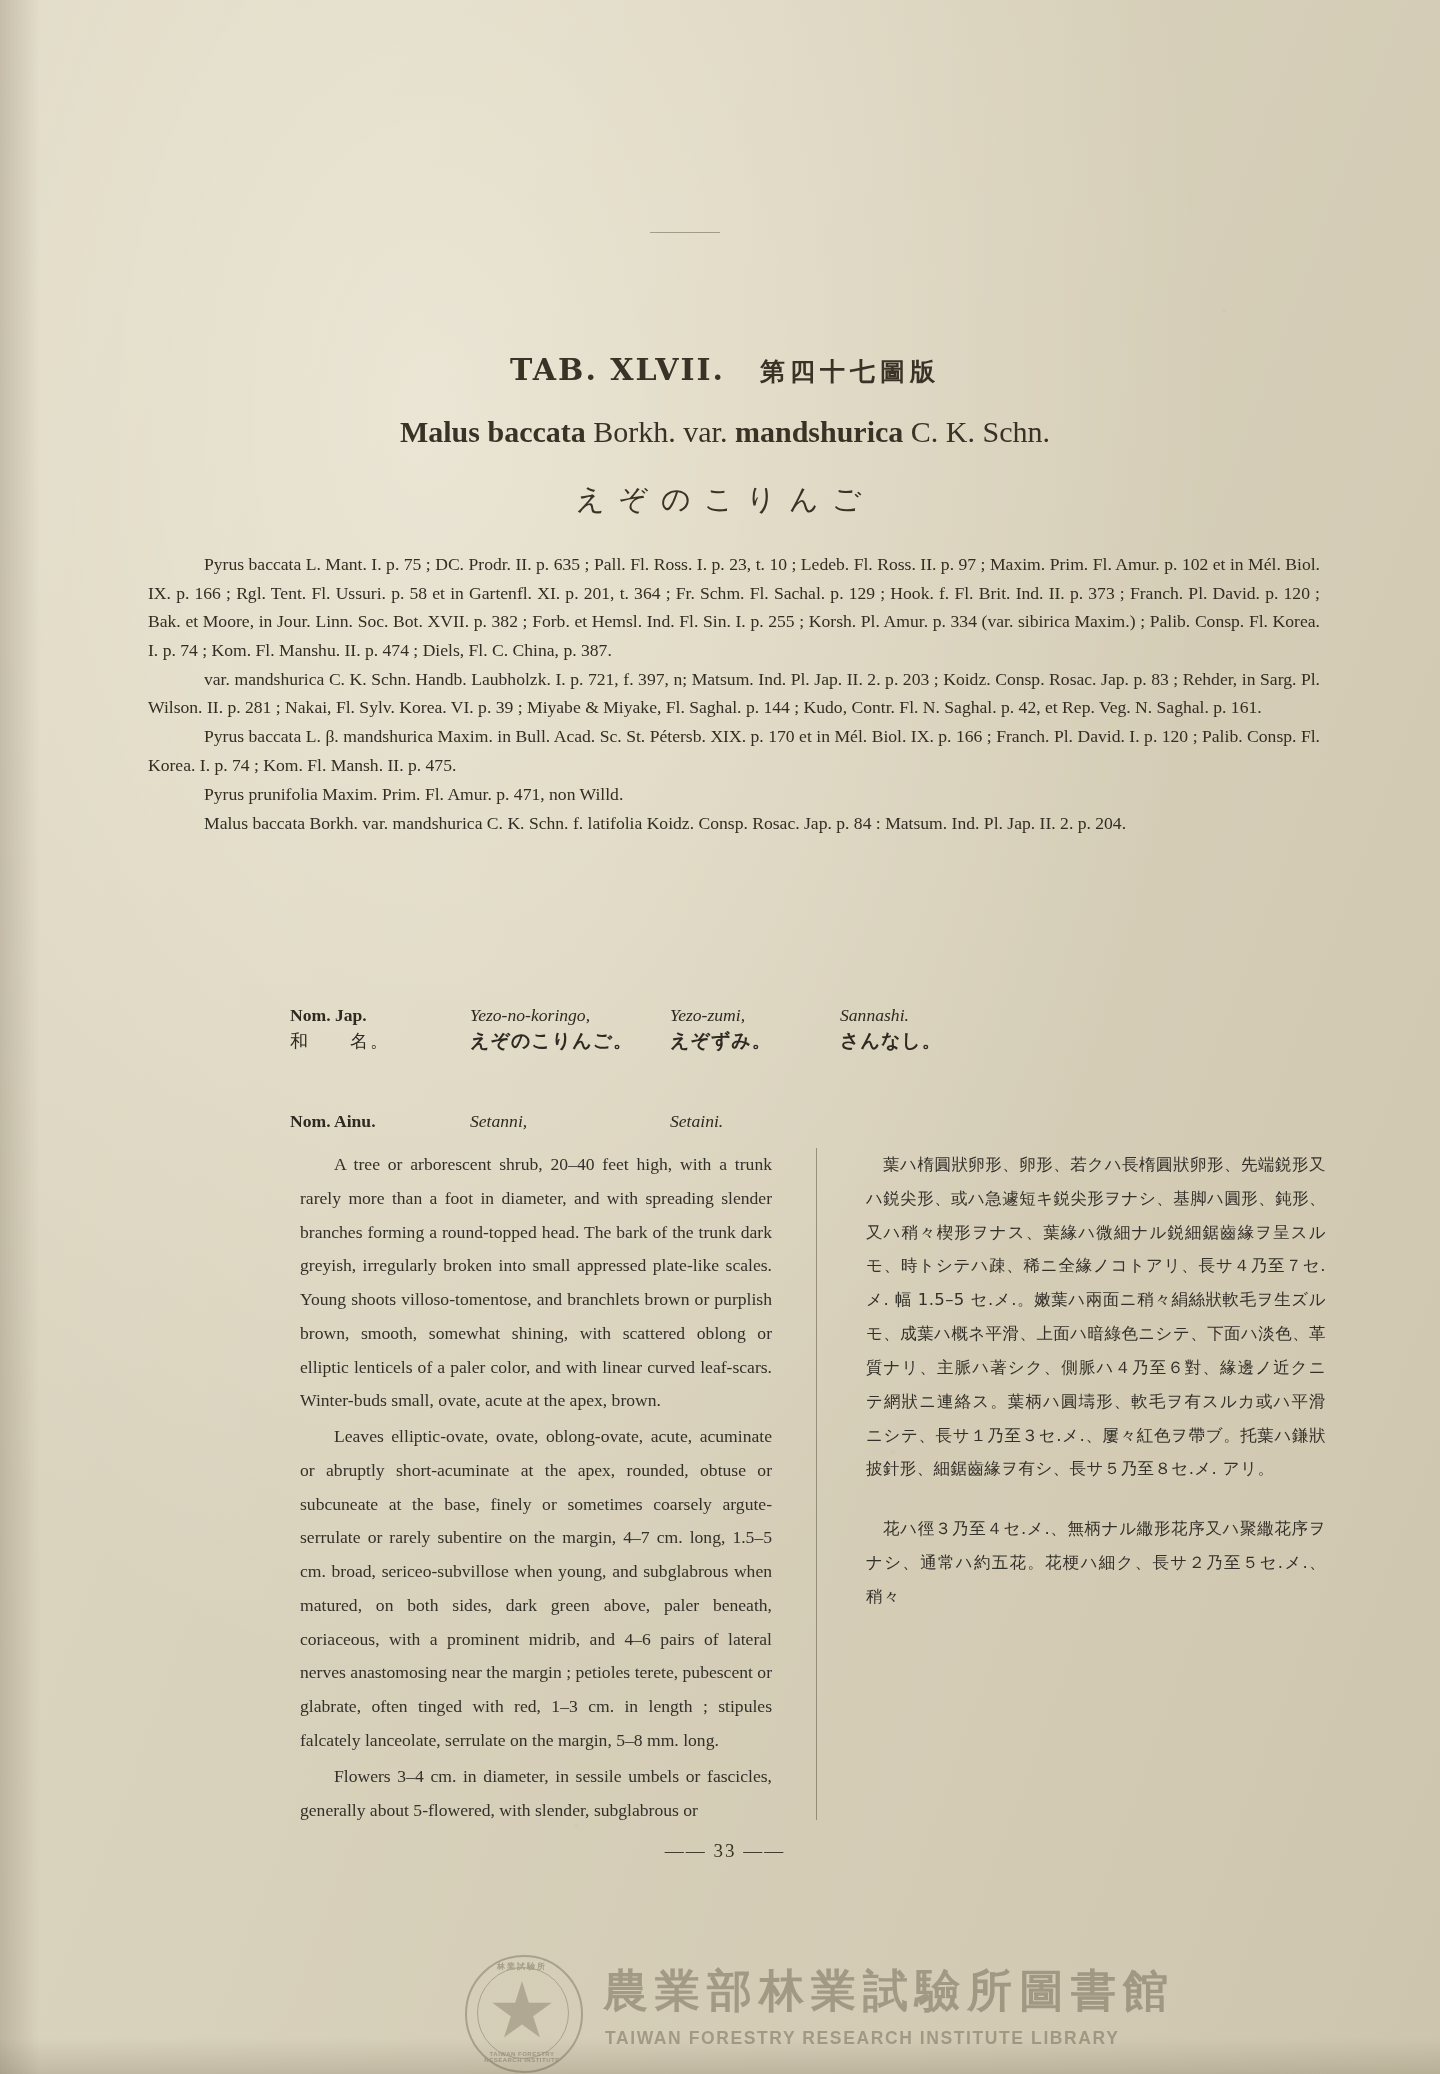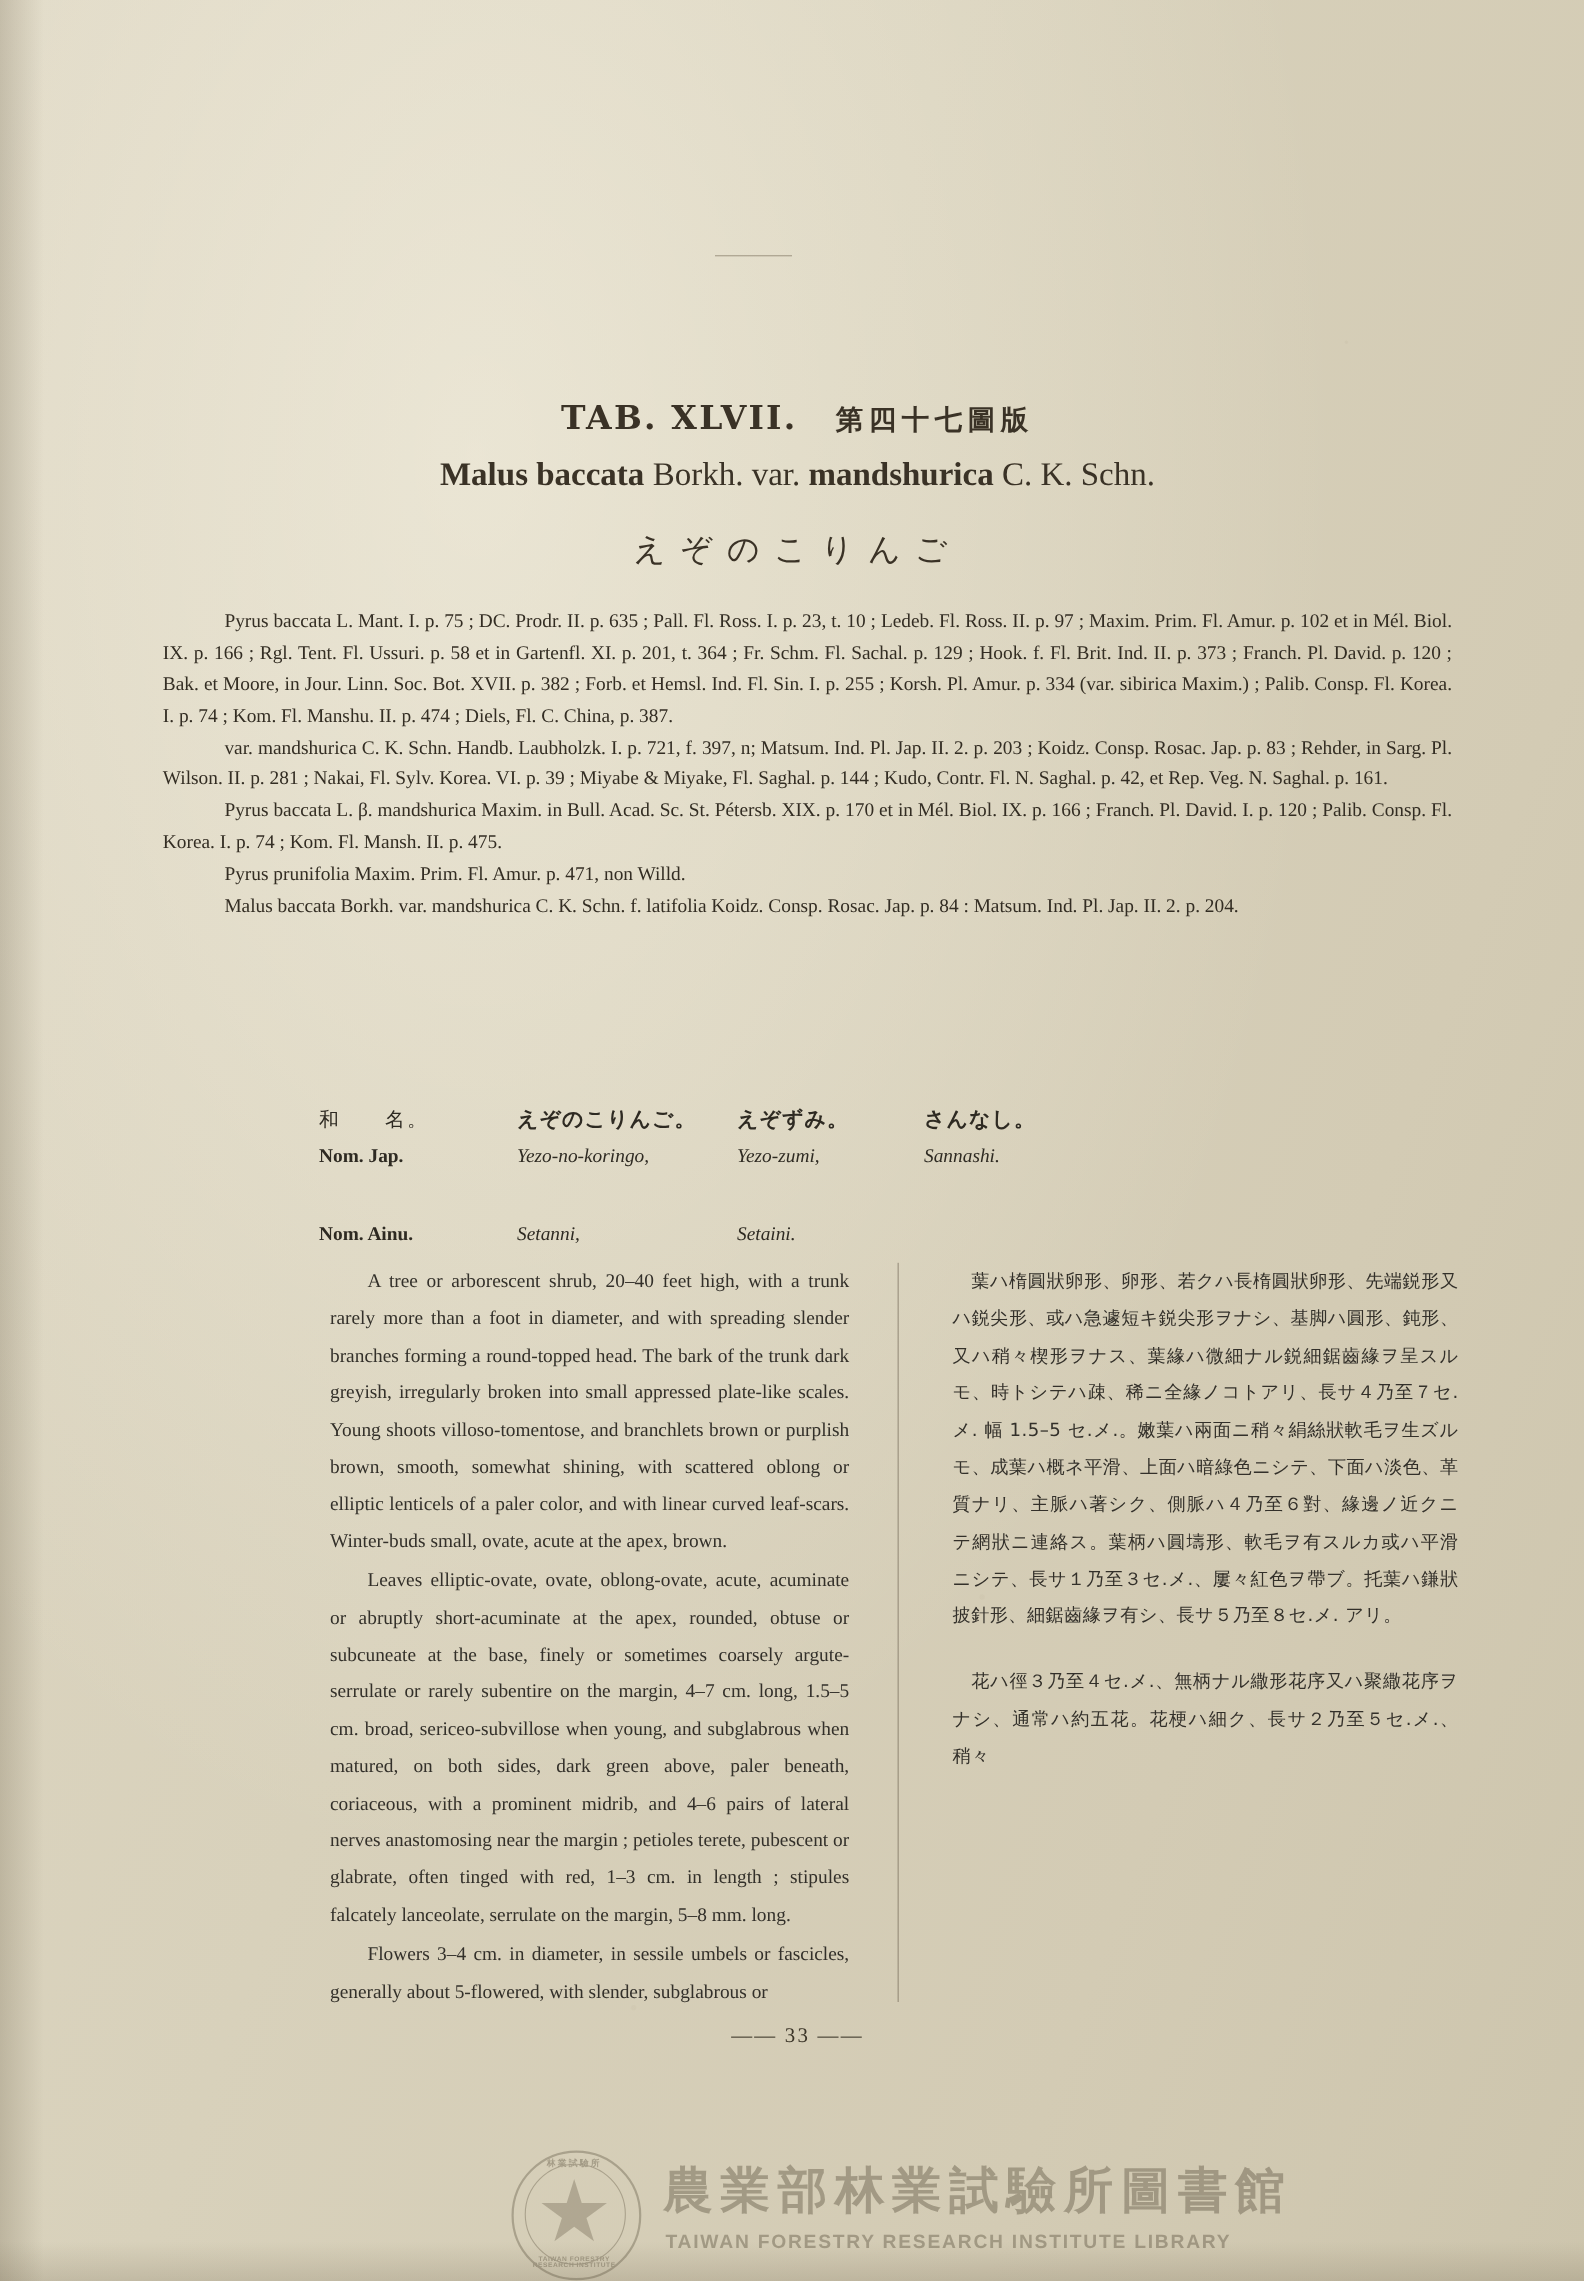--- a/index.html
+++ b/index.html
@@ -52,21 +52,20 @@
   }
   .tab-line {
     text-align: center;
     position: absolute;
     left: 0;
     top: 352px;
     width: 1230px;
     font-size: 31px;
     letter-spacing: 1.2px;
     color: #3a3226;
-    margin-top: 10px;
   }
   .tab-label {
     font-family: "DejaVu Serif", serif;
     font-weight: bold;
     letter-spacing: 2px;
     font-size: 30px;
   }
   .tab-jp {
     font-family: "DejaVu Sans", sans-serif;
     font-size: 25px;
@@ -324,31 +323,31 @@
 
     <div class="syn-block">
       <p class="syn-p"><span>Pyrus baccata L. Mant. I. p. 75 ; DC. Prodr. II. p. 635 ; Pall. Fl. Ross. I. p. 23, t. 10 ; Ledeb. Fl. Ross. II. p. 97 ; Maxim. Prim. Fl. Amur. p. 102 et in Mél. Biol. IX. p. 166 ; Rgl. Tent. Fl. Ussuri. p. 58 et in Gartenfl. XI. p. 201, t. 364 ; Fr. Schm. Fl. Sachal. p. 129 ; Hook. f. Fl. Brit. Ind. II. p. 373 ; Franch. Pl. David. p. 120 ; Bak. et Moore, in Jour. Linn. Soc. Bot. XVII. p. 382 ; Forb. et Hemsl. Ind. Fl. Sin. I. p. 255 ; Korsh. Pl. Amur. p. 334 (var. sibirica Maxim.) ; Palib. Consp. Fl. Korea. I. p. 74 ; Kom. Fl. Manshu. II. p. 474 ; Diels, Fl. C. China, p. 387.</span></p>
       <p class="syn-p"><span>var. mandshurica C. K. Schn. Handb. Laubholzk. I. p. 721, f. 397, n; Matsum. Ind. Pl. Jap. II. 2. p. 203 ; Koidz. Consp. Rosac. Jap. p. 83 ; Rehder, in Sarg. Pl. Wilson. II. p. 281 ; Nakai, Fl. Sylv. Korea. VI. p. 39 ; Miyabe &amp; Miyake, Fl. Saghal. p. 144 ; Kudo, Contr. Fl. N. Saghal. p. 42, et Rep. Veg. N. Saghal. p. 161.</span></p>
       <p class="syn-p"><span>Pyrus baccata L. β. mandshurica Maxim. in Bull. Acad. Sc. St. Pétersb. XIX. p. 170 et in Mél. Biol. IX. p. 166 ; Franch. Pl. David. I. p. 120 ; Palib. Consp. Fl. Korea. I. p. 74 ; Kom. Fl. Mansh. II. p. 475.</span></p>
       <p class="syn-p"><span>Pyrus prunifolia Maxim. Prim. Fl. Amur. p. 471, non Willd.</span></p>
       <p class="syn-p"><span>Malus baccata Borkh. var. mandshurica C. K. Schn. f. latifolia Koidz. Consp. Rosac. Jap. p. 84 : Matsum. Ind. Pl. Jap. II. 2. p. 204.</span></p>
     </div>
 
     <div class="nom-table">
+      <div class="nom-row">
+        <div class="nom-label">Nom. Jap.</div>
+        <div class="nom-c1" style="font-style:italic;">Yezo-no-koringo,</div>
+        <div class="nom-c2" style="font-style:italic;">Yezo-zumi,</div>
+        <div class="nom-c3" style="font-style:italic;">Sannashi.</div>
+      </div>
       <div class="nom-row jp-row">
         <div class="nom-label jp">和　　名。</div>
         <div class="nom-c1 nom-jp-val">えぞのこりんご。</div>
         <div class="nom-c2 nom-jp-val">えぞずみ。</div>
         <div class="nom-c3 nom-jp-val">さんなし。</div>
-      </div>
-      <div class="nom-row">
-        <div class="nom-label">Nom. Jap.</div>
-        <div class="nom-c1" style="font-style:italic;">Yezo-no-koringo,</div>
-        <div class="nom-c2" style="font-style:italic;">Yezo-zumi,</div>
-        <div class="nom-c3" style="font-style:italic;">Sannashi.</div>
       </div>
       <div class="nom-row">
         <div class="nom-label">Nom. Ainu.</div>
         <div class="nom-c1" style="font-style:italic;">Setanni,</div>
         <div class="nom-c2" style="font-style:italic;margin-top:48px;">Setaini.</div>
       </div>
     </div>
 
     <div class="columns">
       <div class="col-left">

